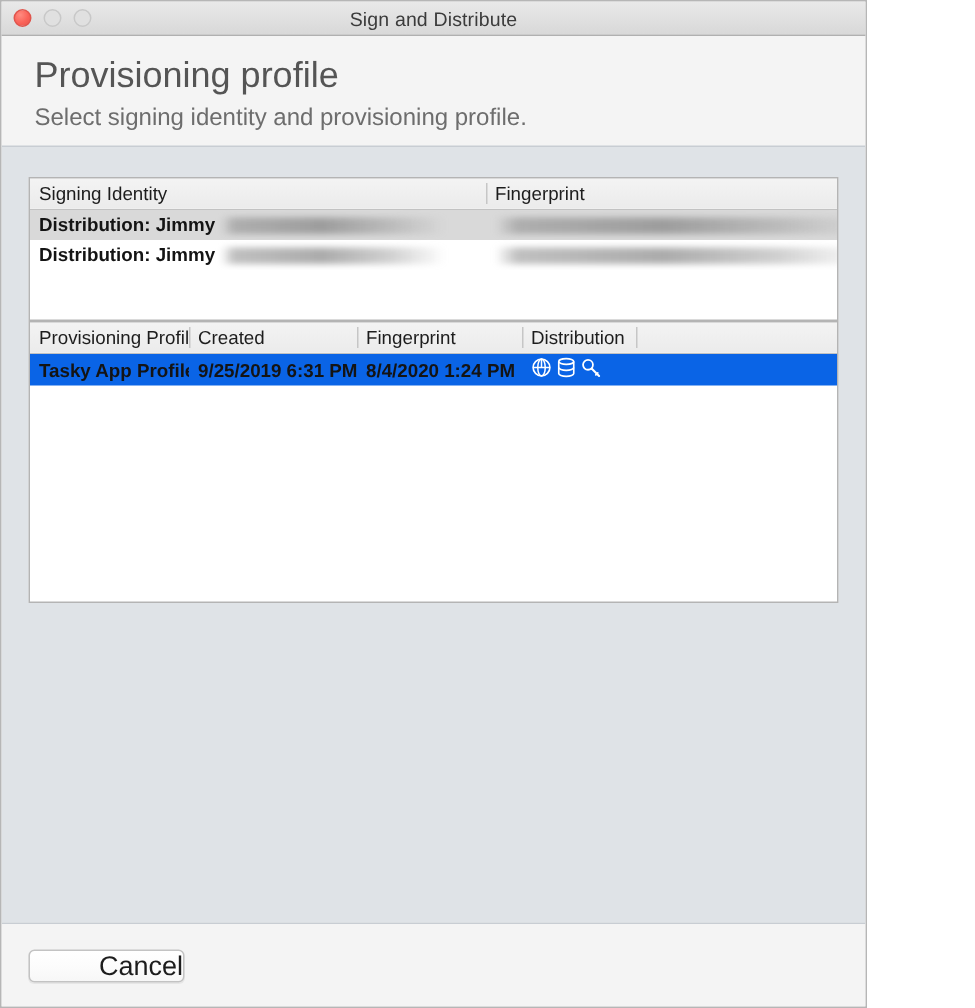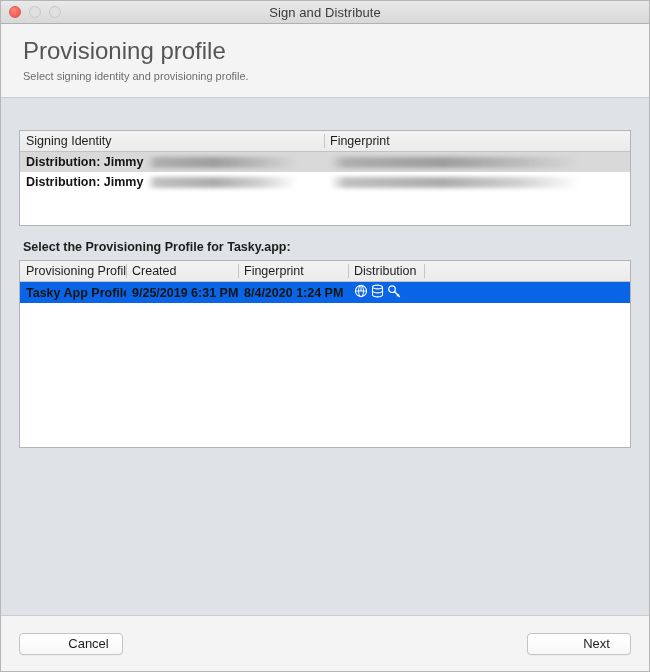--- a/index.html
+++ b/index.html
@@ -10,21 +10,21 @@
     width: 650px;
     height: 672px;
     font-family: "Liberation Sans", sans-serif;
     background: #ffffff;
     overflow: hidden;
     -webkit-font-smoothing: antialiased;
   }
 
   .window {
     position: relative;
-    width: 650px;
+    width: 578px;
     height: 672px;
     box-sizing: border-box;
     border: 1px solid #b6b6b6;
     background: #f4f4f4;
     display: flex;
     flex-direction: column;
     overflow: hidden;
   }
 
   
@@ -76,30 +76,30 @@
     box-sizing: border-box;
   }
   .page-title {
     font-size: 24px;
     font-weight: 400;
     color: #555555;
     line-height: 30px;
     margin: 0;
   }
   .page-subtitle {
-    font-size: 11px;
+    font-size: 16px;
     color: #6d6d6d;
     margin-top: 4px;
   }
 
   
   .body {
     flex: 1 1 auto;
     background: #dfe3e7;
-    padding: 32px 18px 0 18px;
+    padding: 20px 18px 0 18px;
     box-sizing: border-box;
     overflow: hidden;
   }
 
   .section-label {
     font-size: 12.5px;
     font-weight: bold;
     color: #1d1d1d;
     margin: 14px 0 6px 4px;
   }
@@ -214,22 +214,22 @@
     border-top: 1px solid #c8cdd3;
     display: flex;
     align-items: center;
     padding: 0 18px;
     box-sizing: border-box;
   }
   .btn {
     min-width: 104px;
     height: 22px;
     line-height: 20px;
-    text-align: center;
-    font-size: 13px;
+    text-align: right;
+    font-size: 18px;
     color: #1d1d1d;
     background: linear-gradient(to bottom, #ffffff 0%, #fcfcfc 50%, #f7f7f7 100%);
     border: 1px solid #c3c3c3;
     border-radius: 4px;
     box-shadow: 0 0.5px 0.5px rgba(0,0,0,0.06);
     box-sizing: border-box;
     cursor: default;
     user-select: none;
     padding-left: 35px;
   }
@@ -284,21 +284,20 @@
             </td>
             <td>
               <span class="redact w2"></span>
             </td>
           </tr>
         </tbody>
       </table>
     </div>
 
 
-    <div class="section-label">Select the Provisioning Profile for Tasky.app:</div>
     <div class="listbox profiles">
       <table class="grid">
         <colgroup>
           <col style="width:106px">
             <col style="width:112px">
             <col style="width:110px">
           <col style="width:76px">
             <col style="width:210px">
         </colgroup>
         <thead>
@@ -344,16 +343,15 @@
           </tr>
         </tbody>
       </table>
     </div>
 
   </div>
 
   <div class="footer">
     <div class="btn">Cancel</div>
     <div class="footer-spacer"></div>
-    <div class="btn">Next</div>
   </div>
 
 </div>
 
 </body></html>

